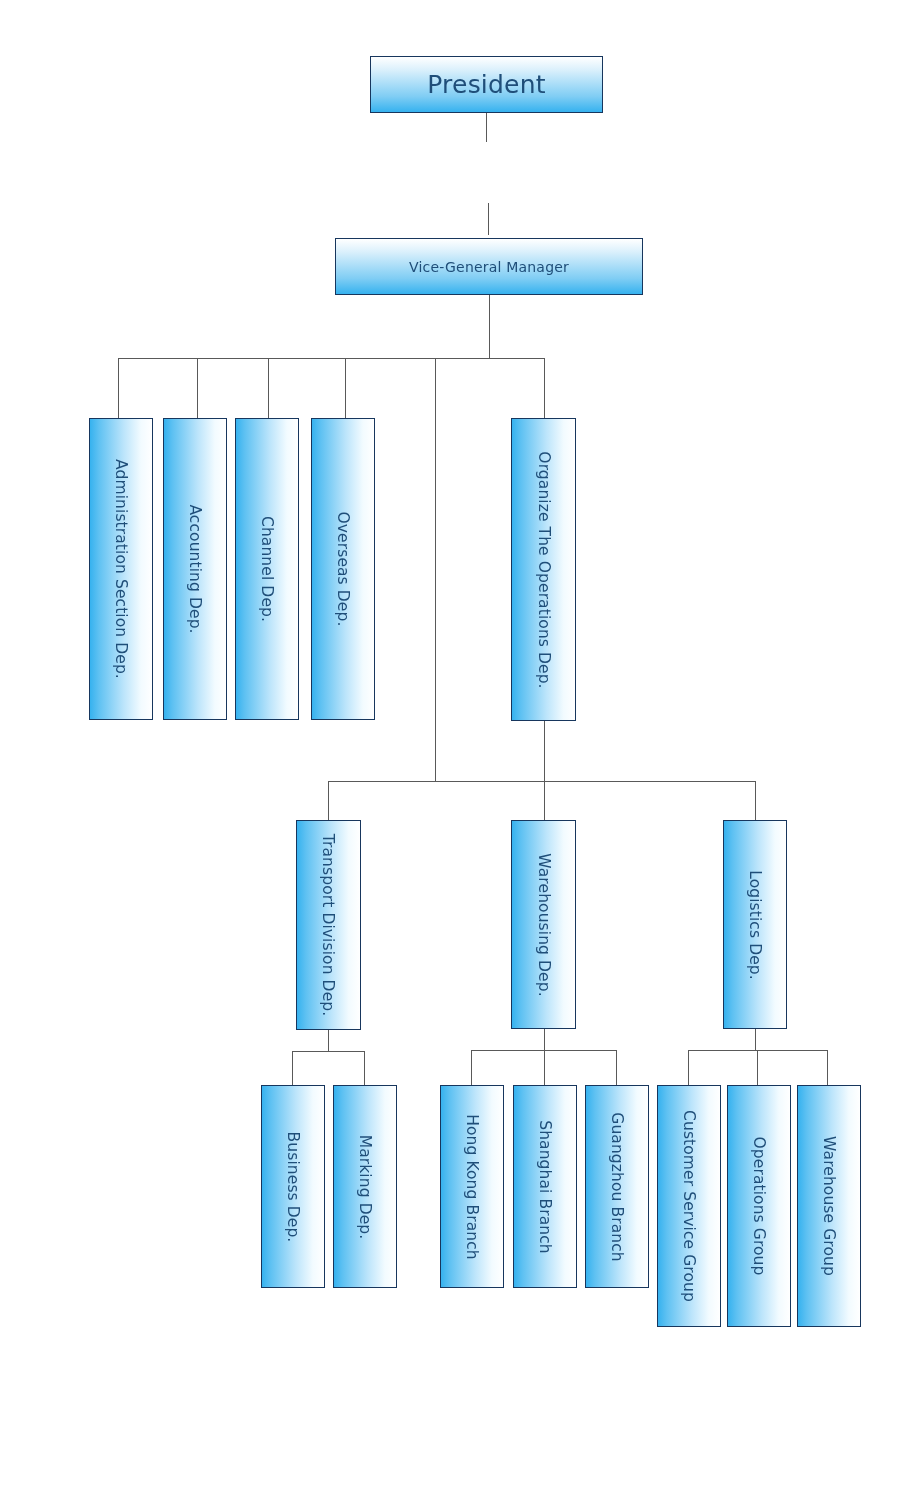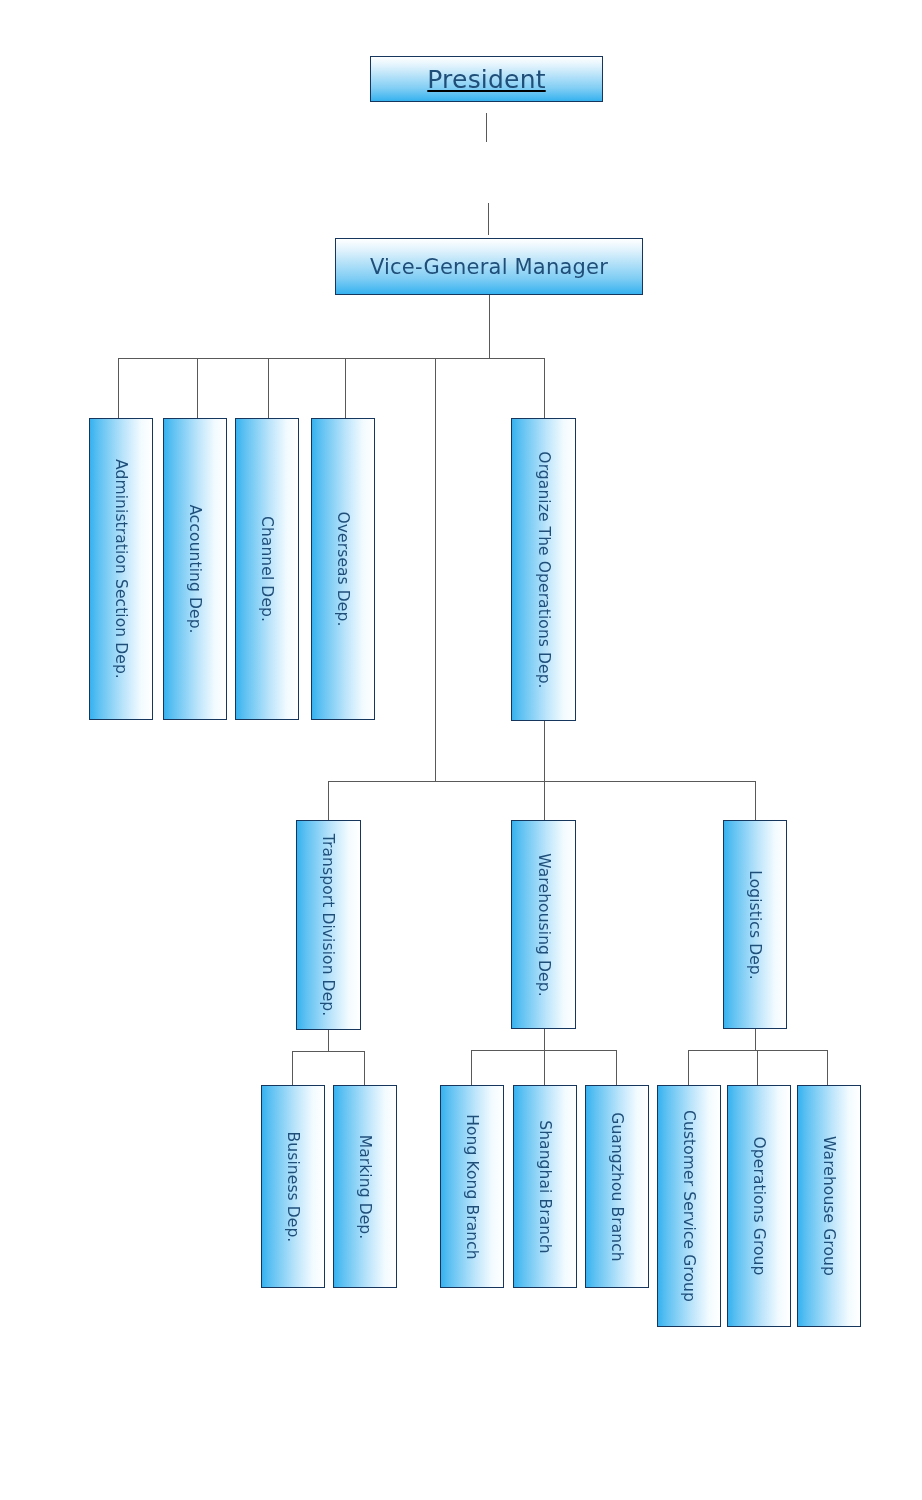--- a/index.html
+++ b/index.html
@@ -107,27 +107,27 @@
   <div class="conn v" style="left:471px; top:1050px; height:35px;"></div>
   <div class="conn v" style="left:544px; top:1050px; height:35px;"></div>
   <div class="conn v" style="left:616px; top:1050px; height:35px;"></div>
 
   <div class="conn v" style="left:755px; top:1029px; height:21px;"></div>
   <div class="conn h" style="left:688px; top:1050px; width:140px;"></div>
   <div class="conn v" style="left:688px; top:1050px; height:35px;"></div>
   <div class="conn v" style="left:757px; top:1050px; height:35px;"></div>
   <div class="conn v" style="left:827px; top:1050px; height:35px;"></div>
 
-  <div class="node horiz" style="left:370px; top:56px; width:233px; height:46px;text-decoration:underline;">
+  <div class="node horiz" style="left:370px; top:56px; width:233px; height:57px;">
     <span class="node-label">President</span>
   </div>
 
 
   <div class="node horiz" style="left:335px; top:238px; width:308px; height:57px;">
-    <span class="node-label" style="font-size:21px;">Vice-General Manager</span>
+    <span class="node-label" style="font-size:14px;">Vice-General Manager</span>
   </div>
 
   <div class="node vert" style="left:89px; top:418px; width:64px; height:302px;">
     <div class="vert-inner">
         <span class="node-label">Administration Section Dep.</span>
       </div>
   </div>
 
   <div class="node vert" style="left:163px; top:418px; width:64px; height:302px;">
     <div class="vert-inner">

